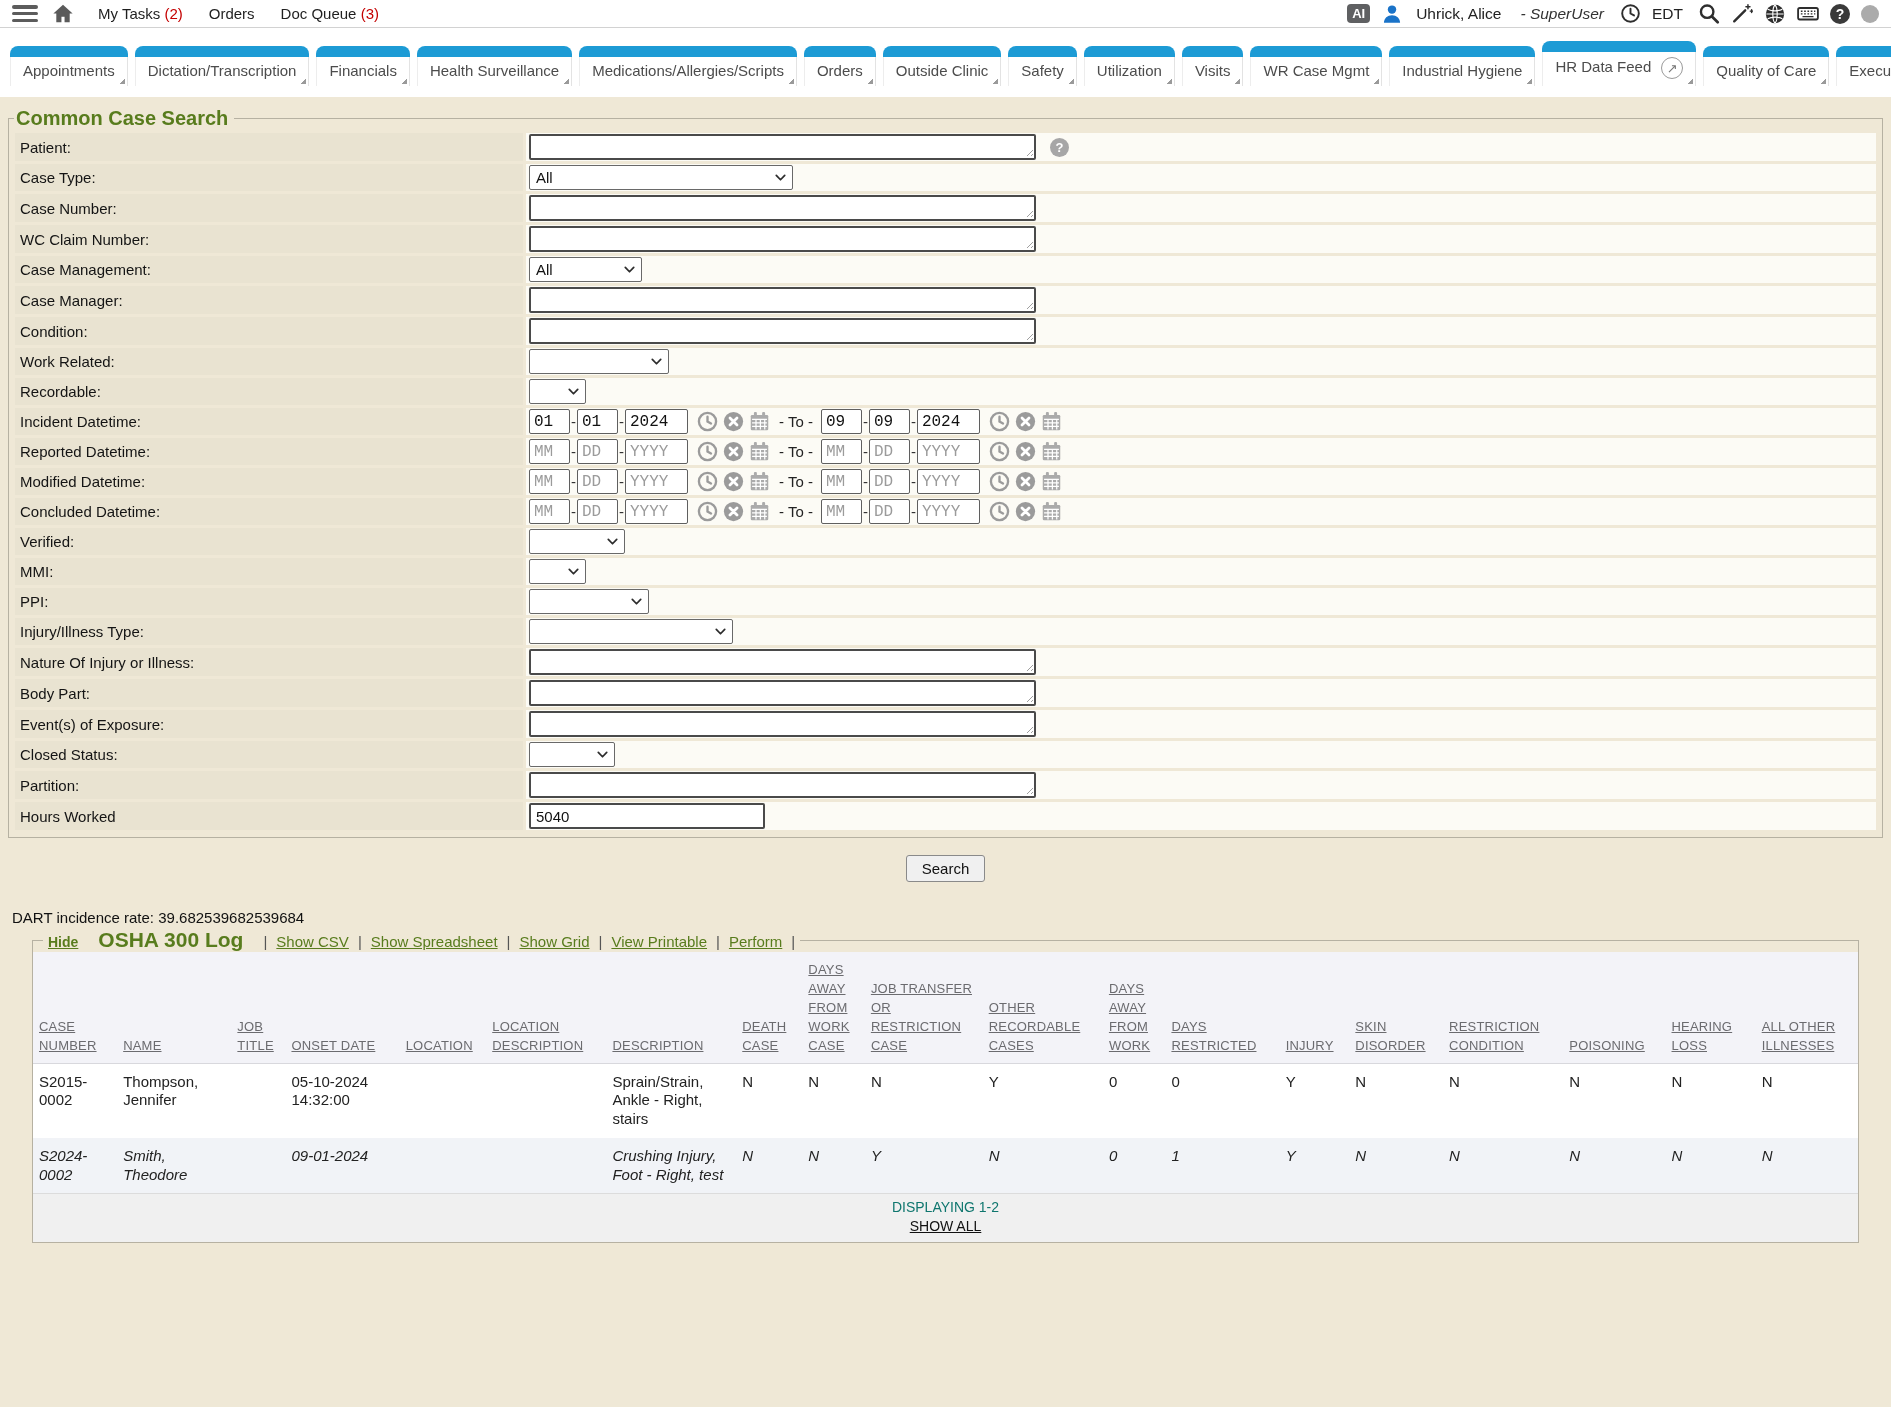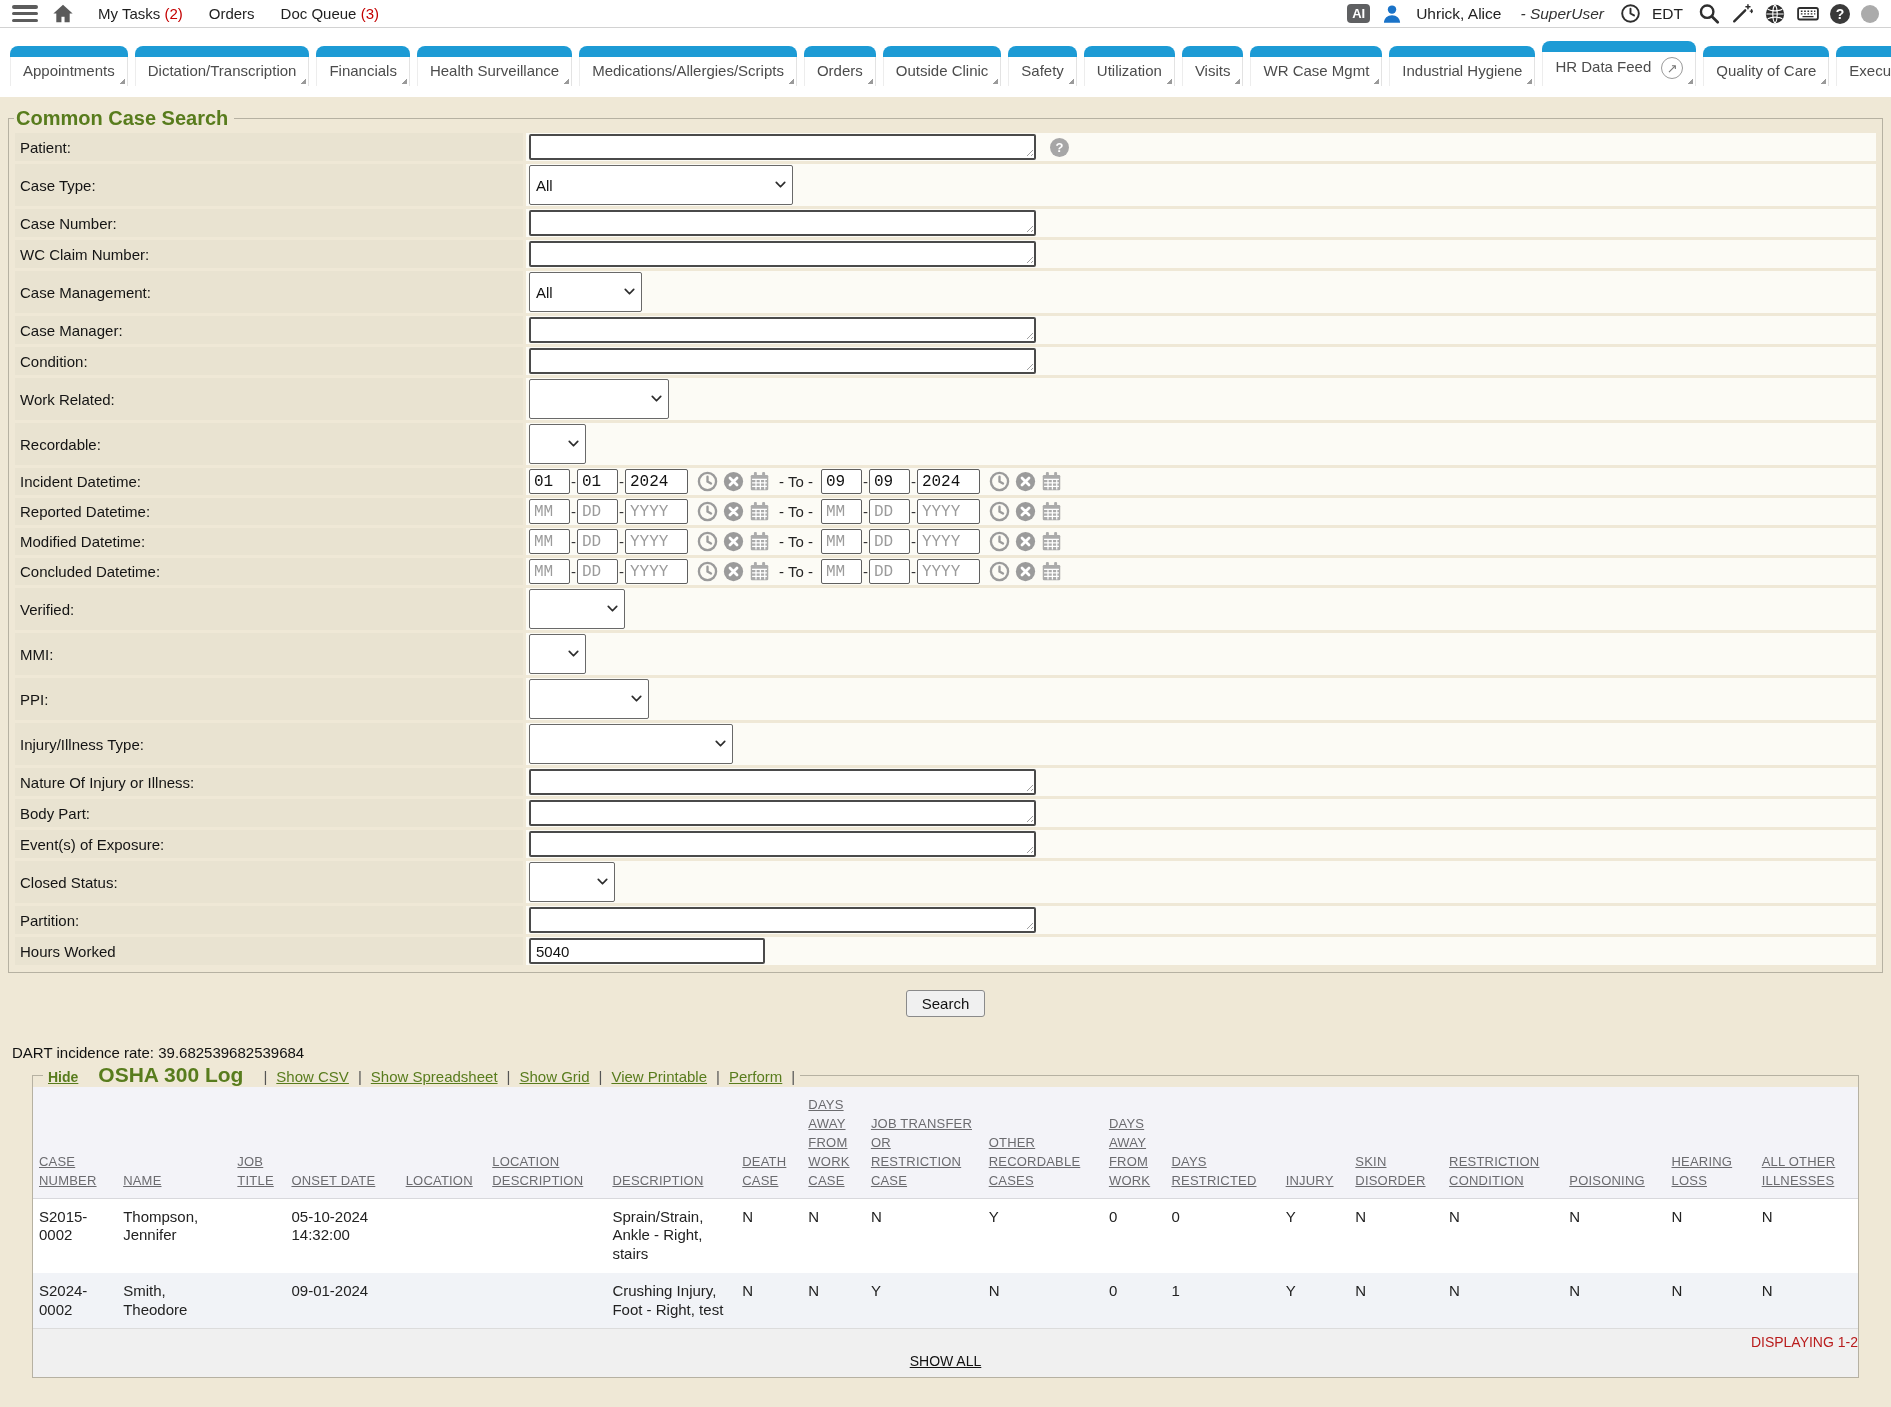--- a/index.html
+++ b/index.html
@@ -80,21 +80,21 @@
     background:repeating-linear-gradient(135deg, transparent 0 2px, #9f9f9f 2px 3px);
     clip-path:polygon(100% 0, 100% 100%, 0 100%);
   }
   .qcircle {
     display:inline-flex; align-items:center; justify-content:center;
     width:19px; height:19px; border-radius:50%; background:#a6a6a6; color:#fff;
     font-size:13px; font-weight:bold; margin-left:14px; vertical-align:middle; cursor:pointer;
   }
   .sel {
     display:inline-flex; align-items:center; justify-content:space-between;
-    height:40px; border:1px solid #696969; border-radius:2px; background:#fff;
+    height:25px; border:1px solid #696969; border-radius:2px; background:#fff;
     padding:0 6px; font-size:15px; color:#111; vertical-align:middle; cursor:pointer;
   }
   .sel .chev { width:11px; height:8px; flex:0 0 auto; margin-left:6px; }
 
   .daterow { display:flex; align-items:center; }
   input.seg {
     height:25px; border:1px solid #5f5f5f; border-radius:2px; background:#fff;
     font-family:Liberation Mono, monospace; font-size:16px; padding:1px 4px; color:#111;
   }
   input.seg::placeholder { color:#9b9b9b; opacity:1; }
@@ -128,23 +128,23 @@
   }
   table.osha thead a {
     color:#6b6b6f; font-size:13px; text-decoration:underline; cursor:pointer;
     letter-spacing:.2px; line-height:1.38; display:inline;
   }
   table.osha tbody td {
     vertical-align:top; padding:9px 6px; font-size:15px; color:#222; line-height:1.25;
     word-wrap:break-word;
   }
   table.osha tbody tr.odd  { background:#ffffff; }
-  table.osha tbody tr.even { background:#f1f3f7; }
+  table.osha tbody tr.even { background:#f1f3f7;font-style:italic; }
   .osha-foot { background:#f0f0f0; border-top:1px solid #dcdcdc; text-align:center; padding:5px 0 7px; }
-  .displaying { font-size:14px; color:#b91c1c;text-align:right; }
+  .displaying { font-size:14px; color:#0f766e; }
   .show-all { font-size:14px; color:#111; text-decoration:underline; cursor:pointer; display:inline-block; margin-top:3px; }
 </style>
 </head>
 <body>
 
 <div class="page">
 
   <div class="topbar">
     <span class="burger">
         <i></i>

